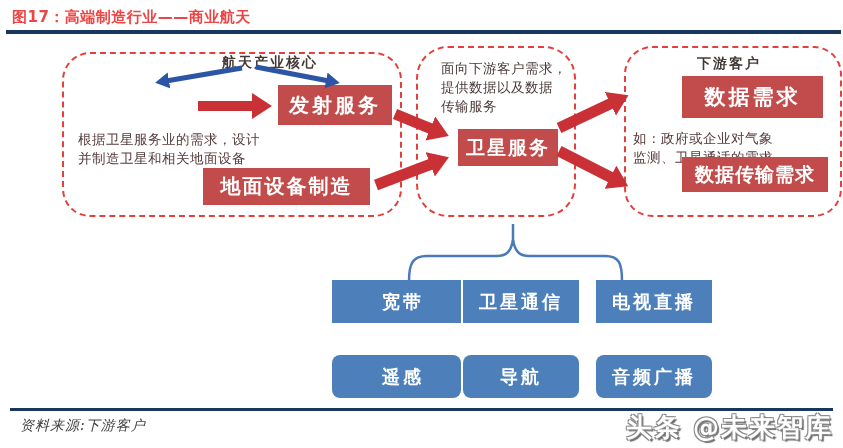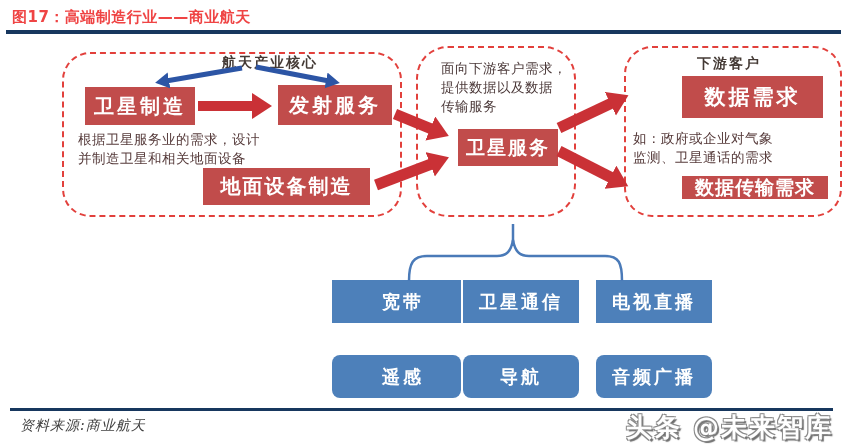--- a/index.html
+++ b/index.html
@@ -18,21 +18,21 @@
   
   .red-box{
     position:absolute;background:#c14c4b;color:#fff;display:flex;align-items:center;justify-content:center;
     font-weight:600;letter-spacing:3px;
   }
   .rb-sat-mfg{left:85px;top:87px;width:110px;height:38px;font-size:20px;}
   .rb-launch{left:278px;top:85px;width:114px;height:40px;font-size:20px;}
   .rb-ground{left:203px;top:168px;width:167px;height:37px;font-size:20px;letter-spacing:2px;text-align:center;}
   .rb-satsvc{left:458px;top:129px;width:100px;height:37px;font-size:19px;letter-spacing:2px;}
   .rb-data-demand{left:682px;top:76px;width:141px;height:42px;font-size:21px;}
-  .rb-data-trans{left:682px;top:176px;width:146px;height:23px;font-size:19px;letter-spacing:1px;}
+  .rb-data-trans{left:682px;top:157px;width:146px;height:35px;font-size:19px;letter-spacing:1px;}
   
   .caption{position:absolute;color:#443a35;font-size:14px;font-weight:600;letter-spacing:2px;}
   .cap-upstream{left:192px;top:54px;margin-left:30px;}
   .cap-downstream{left:697px;top:55px;}
   .note{position:absolute;color:#553a3a;font-size:13.5px;line-height:19px;white-space:pre-line;letter-spacing:0.5px;}
   .note-upstream{left:78px;top:130px;}
   .note-mid{left:441px;top:59px;color:#4a3838;}
   .note-downstream{left:633px;top:129px;}
   
   .app-box{
@@ -66,21 +66,20 @@
   <div class="caption cap-upstream">航天产业核心</div>
   <div class="caption cap-downstream">下游客户</div>
   <div class="note note-upstream">根据卫星服务业的需求，设计
 并制造卫星和相关地面设备</div>
   <div class="note note-mid">面向下游客户需求，
 提供数据以及数据
 传输服务</div>
   <div class="note note-downstream">如：政府或企业对气象
 监测、卫星通话的需求</div>
 
-  <div class="red-box rb-sat-mfg">卫星制造</div>
   <div class="red-box rb-launch">发射服务</div>
   <div class="red-box rb-ground">地面设备制造</div>
   <div class="red-box rb-satsvc">卫星服务</div>
   <div class="red-box rb-data-demand">数据需求</div>
   <div class="red-box rb-data-trans">数据传输需求</div>
 
   <div class="app-box col1 row1">宽带</div>
   <div class="app-box col2 row1">卫星通信</div>
   <div class="app-box col3 row1">电视直播</div>
   <div class="app-box col1 row2">遥感</div>
@@ -104,16 +103,16 @@
     <line x1="395" y1="114" x2="434" y2="130" stroke="#ca3136" stroke-width="11" marker-end="url(#head-red)"></line>
     <line x1="376" y1="185" x2="434" y2="163" stroke="#ca3136" stroke-width="11" marker-end="url(#head-red)"></line>
     <line x1="559" y1="128" x2="614" y2="102" stroke="#ca3136" stroke-width="11" marker-end="url(#head-red)"></line>
     <line x1="559" y1="151" x2="614" y2="179" stroke="#ca3136" stroke-width="11" marker-end="url(#head-red)"></line>
 
     <line x1="513" y1="224" x2="513" y2="242" stroke="#4a7ab8" stroke-width="2.5"></line>
     <path d="M409,281 C409,263 413,256 427,256 L497,256 C507,256 511,251 513,240 C515,251 519,256 529,256 L605,256 C619,256 622,263 622,281" fill="none" stroke="#4a7ab8" stroke-width="2.5"></path>
   </svg>
 
   <div class="footer-rule"></div>
-  <div class="source">资料来源:商业航天</div>
+  <div class="source">资料来源:下游客户</div>
   <div class="watermark">头条 @未来智库</div>
 
 </div>
 
 </body></html>

